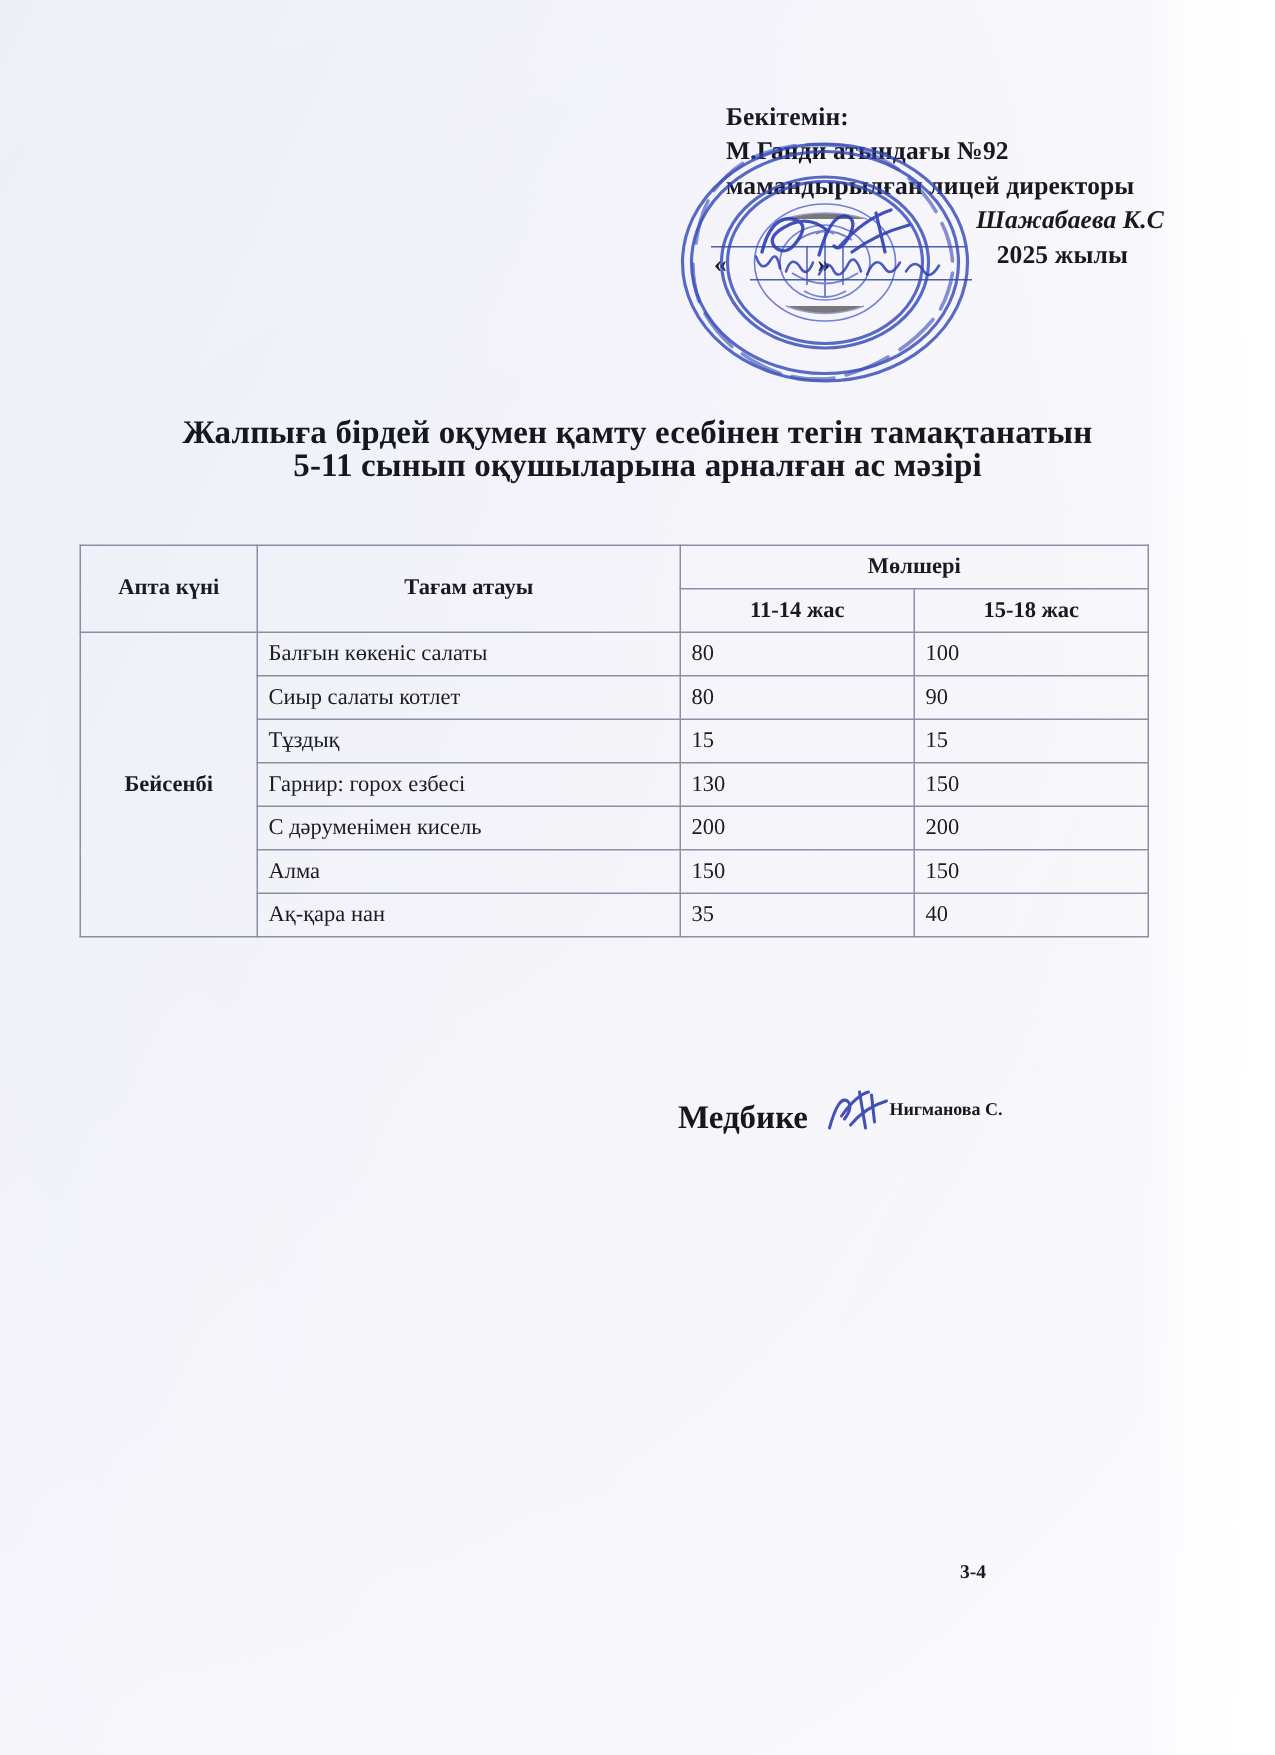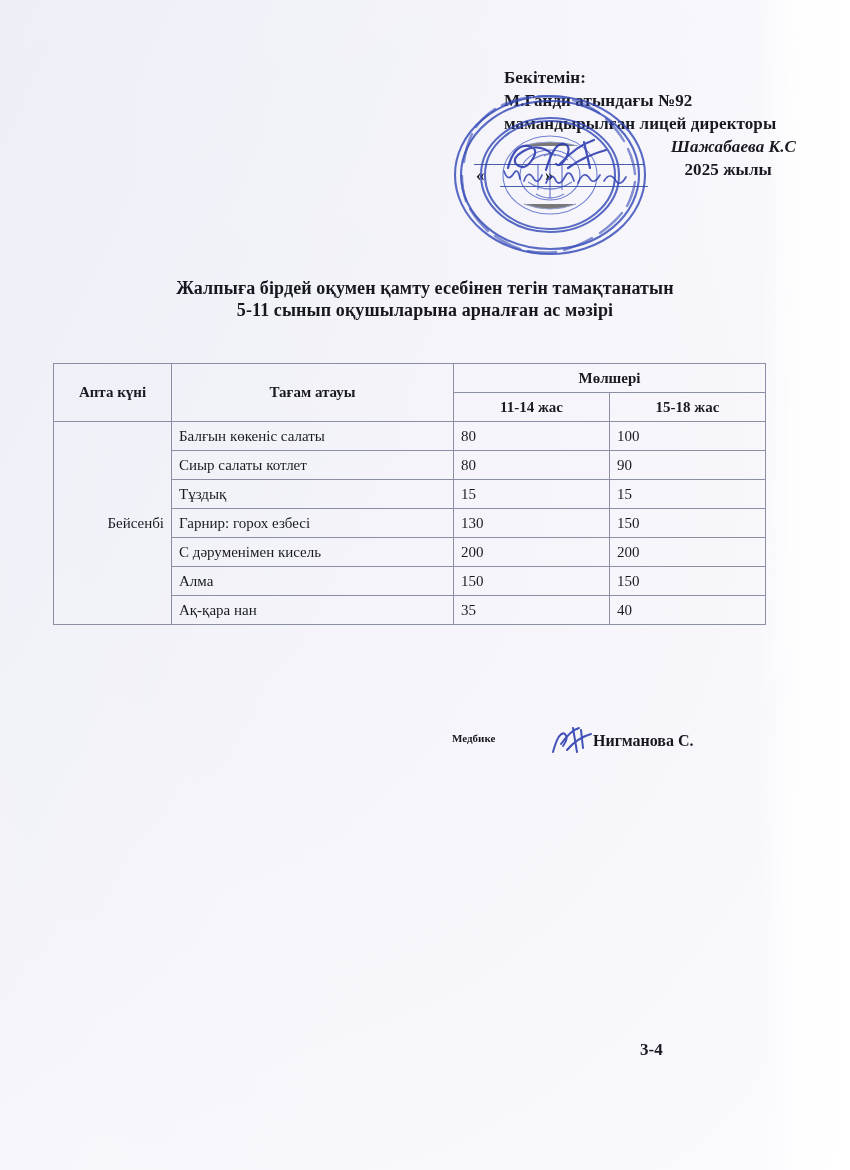--- a/index.html
+++ b/index.html
@@ -54,21 +54,20 @@
     position: absolute;
     left: 484px;
     top: 66px;
     width: 330px;
     font-weight: bold;
     font-size: 17px;
     line-height: 23px;
     color: #181820;
     letter-spacing: .1px;
     z-index: 4;
-    margin-left: 20px;
   }
   #approval .ln { white-space: nowrap; }
   #approval .ln.r { text-align: right; padding-right: 38px; font-style: italic; }
   #approval .ln.r2 { text-align: right; padding-right: 62px; padding-left: 41px; }
 
   
   .rule {
     position: absolute;
     height: 0;
     border-top: 1px solid #4b5fa8;
@@ -122,21 +121,21 @@
   }
 
   
   #doc-title {
     position: absolute;
     left: 60px;
     top: 277px;
     width: 730px;
     text-align: center;
     font-weight: bold;
-    font-size: 18px;
+    font-size: 22px;
     line-height: 22px;
     color: #17171f;
     letter-spacing: .1px;
     z-index: 4;
   }
 
   
   #menu-table {
     position: absolute;
     left: 53px;
@@ -160,22 +159,22 @@
     font-weight: bold;
     text-align: center;
     height: 24px;
     font-family: Liberation Serif, serif;
   }
   #menu-table td { height: 24px; }
   #menu-table .col-day    { width: 118px; }
   #menu-table .col-dish   { width: 282px; }
   #menu-table .col-amt    { width: 156px; }
   .day-cell {
-    font-weight: normal;
-    text-align: right;
+    font-weight: bold;
+    text-align: center;
     vertical-align: top;
     padding-top: 3px;
   }
   .dish-cell { text-align: left; }
   .amt-cell  { text-align: left; }
   th.sub-age { text-align: left; padding-left: 8px; }
 
   
   #nurse-row {
     position: absolute;
@@ -183,48 +182,48 @@
     top: 730px;
     width: 330px;
     height: 30px;
     z-index: 4;
   }
   #nurse-role {
     position: absolute;
     left: 0;
     top: 2px;
     font-weight: bold;
-    font-size: 11px;
+    font-size: 22px;
     color: #17171f;
   }
   #nurse-name {
     position: absolute;
     left: 141px;
     top: 2px;
     font-weight: bold;
-    font-size: 16px;
+    font-size: 12px;
     color: #17171f;
     white-space: nowrap;
   }
   #signature-nurse {
     position: absolute;
     left: 95px;
     top: -6px;
     width: 48px;
     height: 34px;
     pointer-events: none;
   }
 
   
   #page-number {
     position: absolute;
     left: 640px;
     top: 1040px;
     font-weight: bold;
-    font-size: 17px;
+    font-size: 13px;
     color: #1a1a24;
     z-index: 4;
   }
 </style>
 </head>
 <body>
 
 <div id="page">
 
   <div id="speckle"></div>

